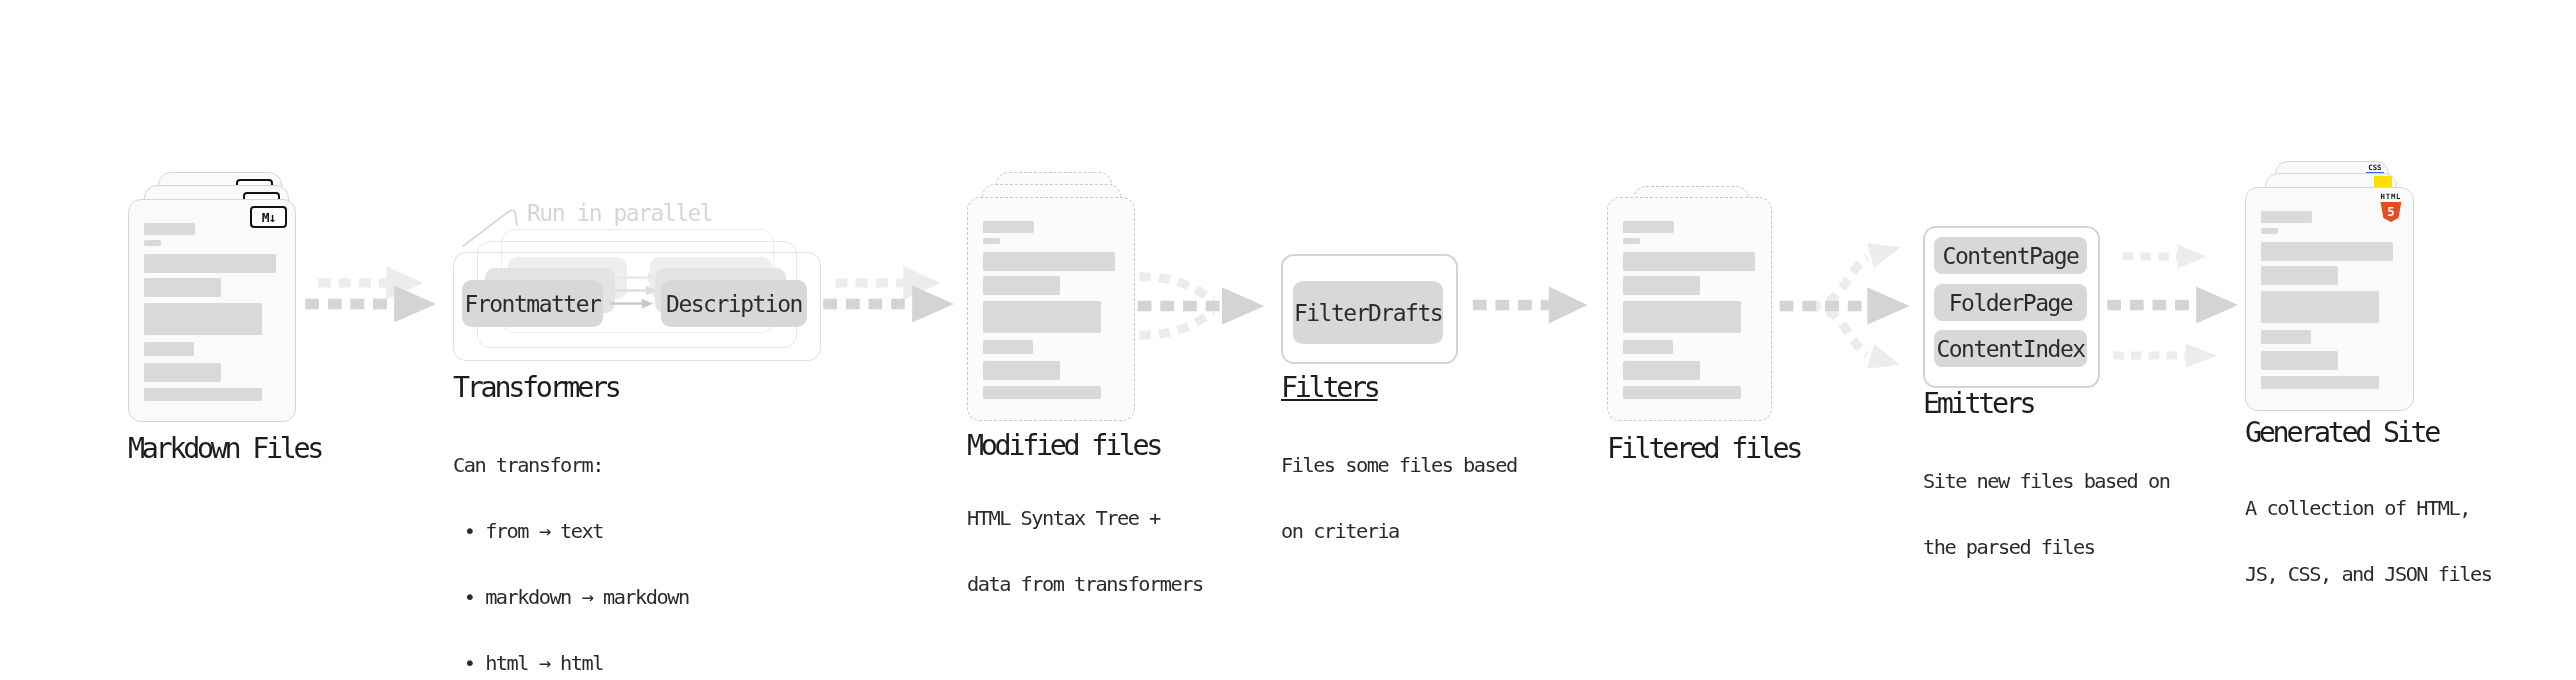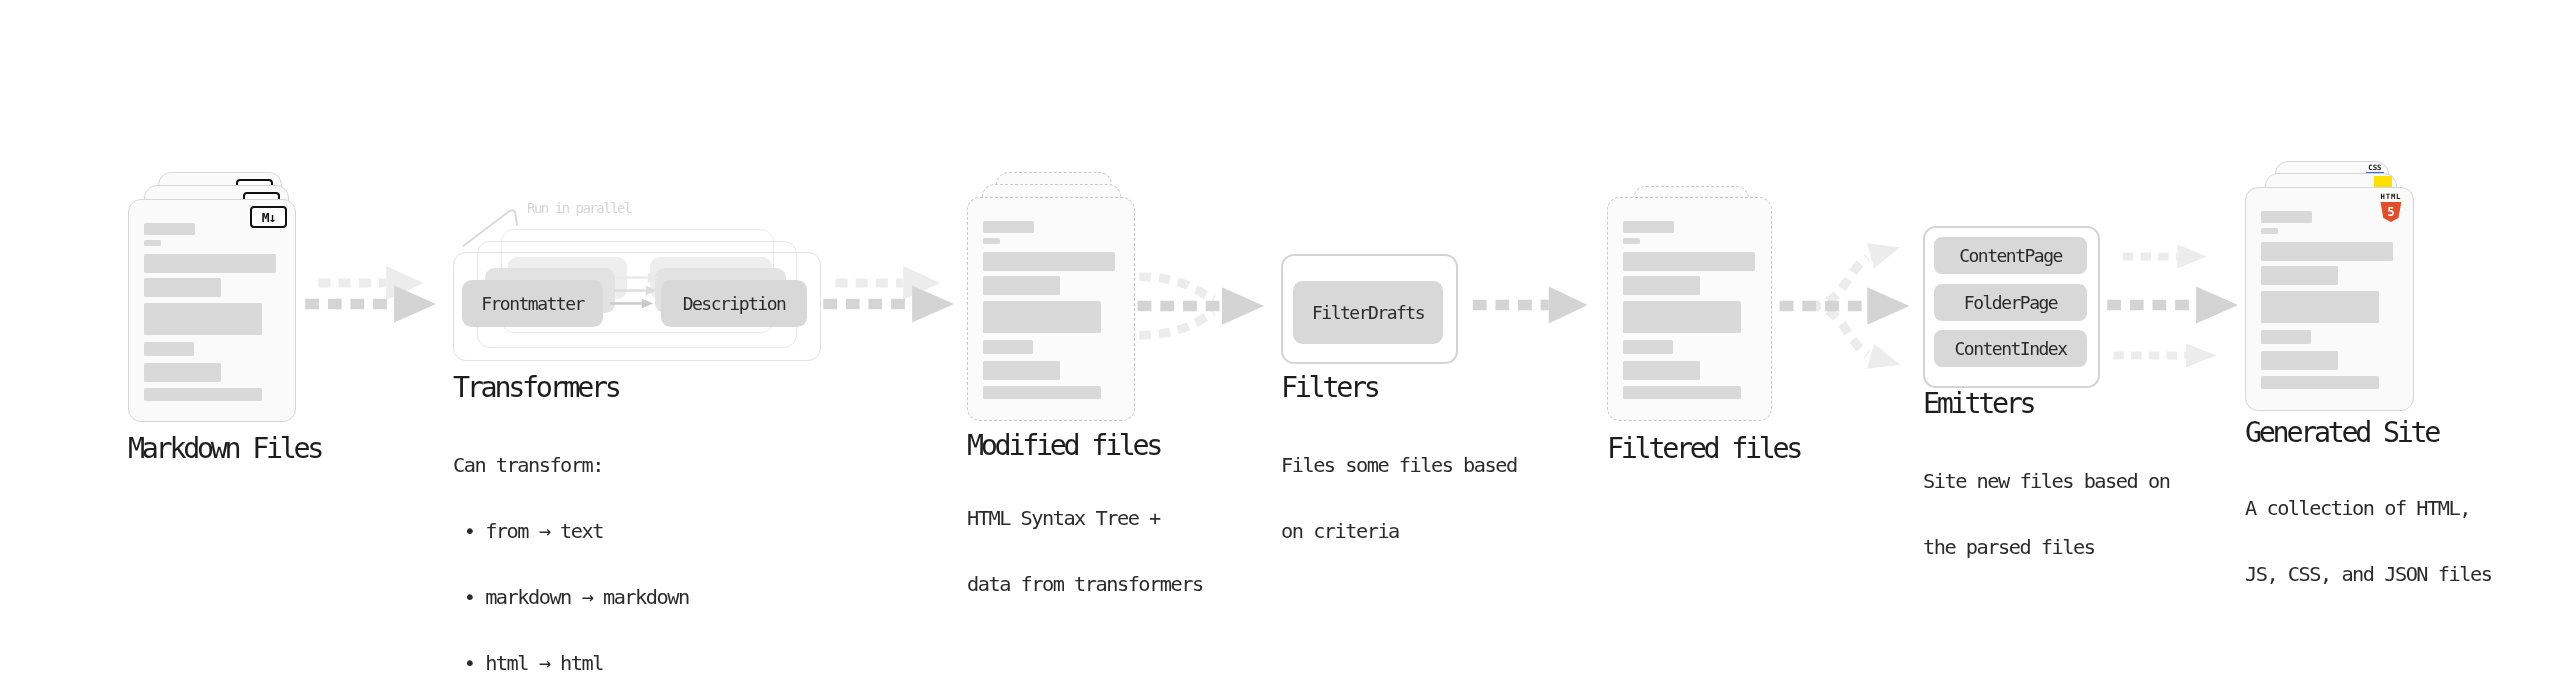--- a/index.html
+++ b/index.html
@@ -21,27 +21,27 @@
   .html5{position:absolute;top:4.9px;right:8.1px;width:28px;text-align:center;}
   .html5 .wordmark{font-size:7.3px;font-weight:bold;color:#111;letter-spacing:0.8px;line-height:8.1px;}
   .html5 .shield{width:21px;height:20.3px;margin:0.8px auto 0;background:var(--html5-orange);
                  clip-path:polygon(0 0,100% 0,86% 80%,50% 100%,14% 80%);
                  display:flex;align-items:center;justify-content:center;
                  color:#fff;font-size:12.2px;font-weight:bold;}
   
   .panel{position:absolute;background:#fff;border:2px solid var(--panel-border);border-radius:13px;}
   .stackbox{position:absolute;background:transparent;border:1.6px solid var(--stack-outline);border-radius:13px;}
   .chip{position:absolute;background:var(--chip-bg);border-radius:9.8px;display:flex;align-items:center;
-        justify-content:center;font-size:18px;letter-spacing:-1.5px;color:var(--chip-text);}
+        justify-content:center;font-size:23px;letter-spacing:-1.5px;color:var(--chip-text);}
   .chip.mid{background:var(--chip-bg-mid);}
   .chip.back{background:var(--chip-bg-back);}
   
   .node-label{position:absolute;font-size:28.4px;letter-spacing:-3.3px;color:var(--text);white-space:pre;}
   .desc{position:absolute;font-size:20.3px;letter-spacing:-1.5px;color:#2b2b2b;line-height:22px;white-space:pre;}
-  .note{position:absolute;font-size:14px;letter-spacing:-1.5px;color:var(--note);white-space:pre;}
+  .note{position:absolute;font-size:23px;letter-spacing:-1.5px;color:var(--note);white-space:pre;}
   
   .dl{stroke:var(--arrow-dark);stroke-width:13;stroke-dasharray:17 11;fill:none;}
   .ll{stroke:var(--arrow-light);stroke-width:11;stroke-dasharray:15 10;fill:none;}
   .lc{stroke:var(--arrow-light);stroke-width:11;stroke-dasharray:14 10;fill:none;}
   .dh{fill:var(--arrow-dark);}
   .lh{fill:var(--arrow-light);}
   .tiny1{stroke:#c9c9c9;stroke-width:3;fill:none;} .tiny1h{fill:#c9c9c9;}
   .tiny2{stroke:#dddddd;stroke-width:3;fill:none;} .tiny2h{fill:#dddddd;}
   .tiny3{stroke:#e9e9e9;stroke-width:3;fill:none;} .tiny3h{fill:#e9e9e9;}
   .bracket{stroke:#dadada;stroke-width:2.5;fill:none;stroke-linecap:round;stroke-linejoin:round;}
@@ -163,21 +163,21 @@
   <svg class="abs" style="left:1136px;top:267px;" width="133" height="78" viewBox="0 0 164 96">
     <path class="lc" d="M 4,12 C 58,12 76,30 96,40"></path>
     <path class="lc" d="M 4,84 C 58,84 76,66 96,56"></path>
     <line class="dl" x1="2" y1="48" x2="106" y2="48"></line>
     <polygon class="dh" points="106,25 158,48 106,71"></polygon>
   </svg>
 
   <div>
     <div class="panel" style="left:1281px;top:254px;width:173px;height:106px;"></div>
     <div class="chip" style="left:1293px;top:281px;width:150px;height:63px;">FilterDrafts</div>
-    <div class="node-label" style="left:1281px;top:371px;">Filters</div>
+    <div class="node-label" style="left:1281px;top:371px;text-decoration:underline;">Filters</div>
     <div class="desc" style="left:1281px;top:410px;">
       <div>Files some files based</div>
       <div>on criteria</div>
     </div>
   </div>
 
   <svg class="abs" style="left:1471px;top:284px;" width="120" height="42" viewBox="0 0 148 52">
     <line class="dl" x1="2" y1="26" x2="96" y2="26"></line>
       <polygon class="dh" points="96,3 144,26 96,49"></polygon>
   </svg>

